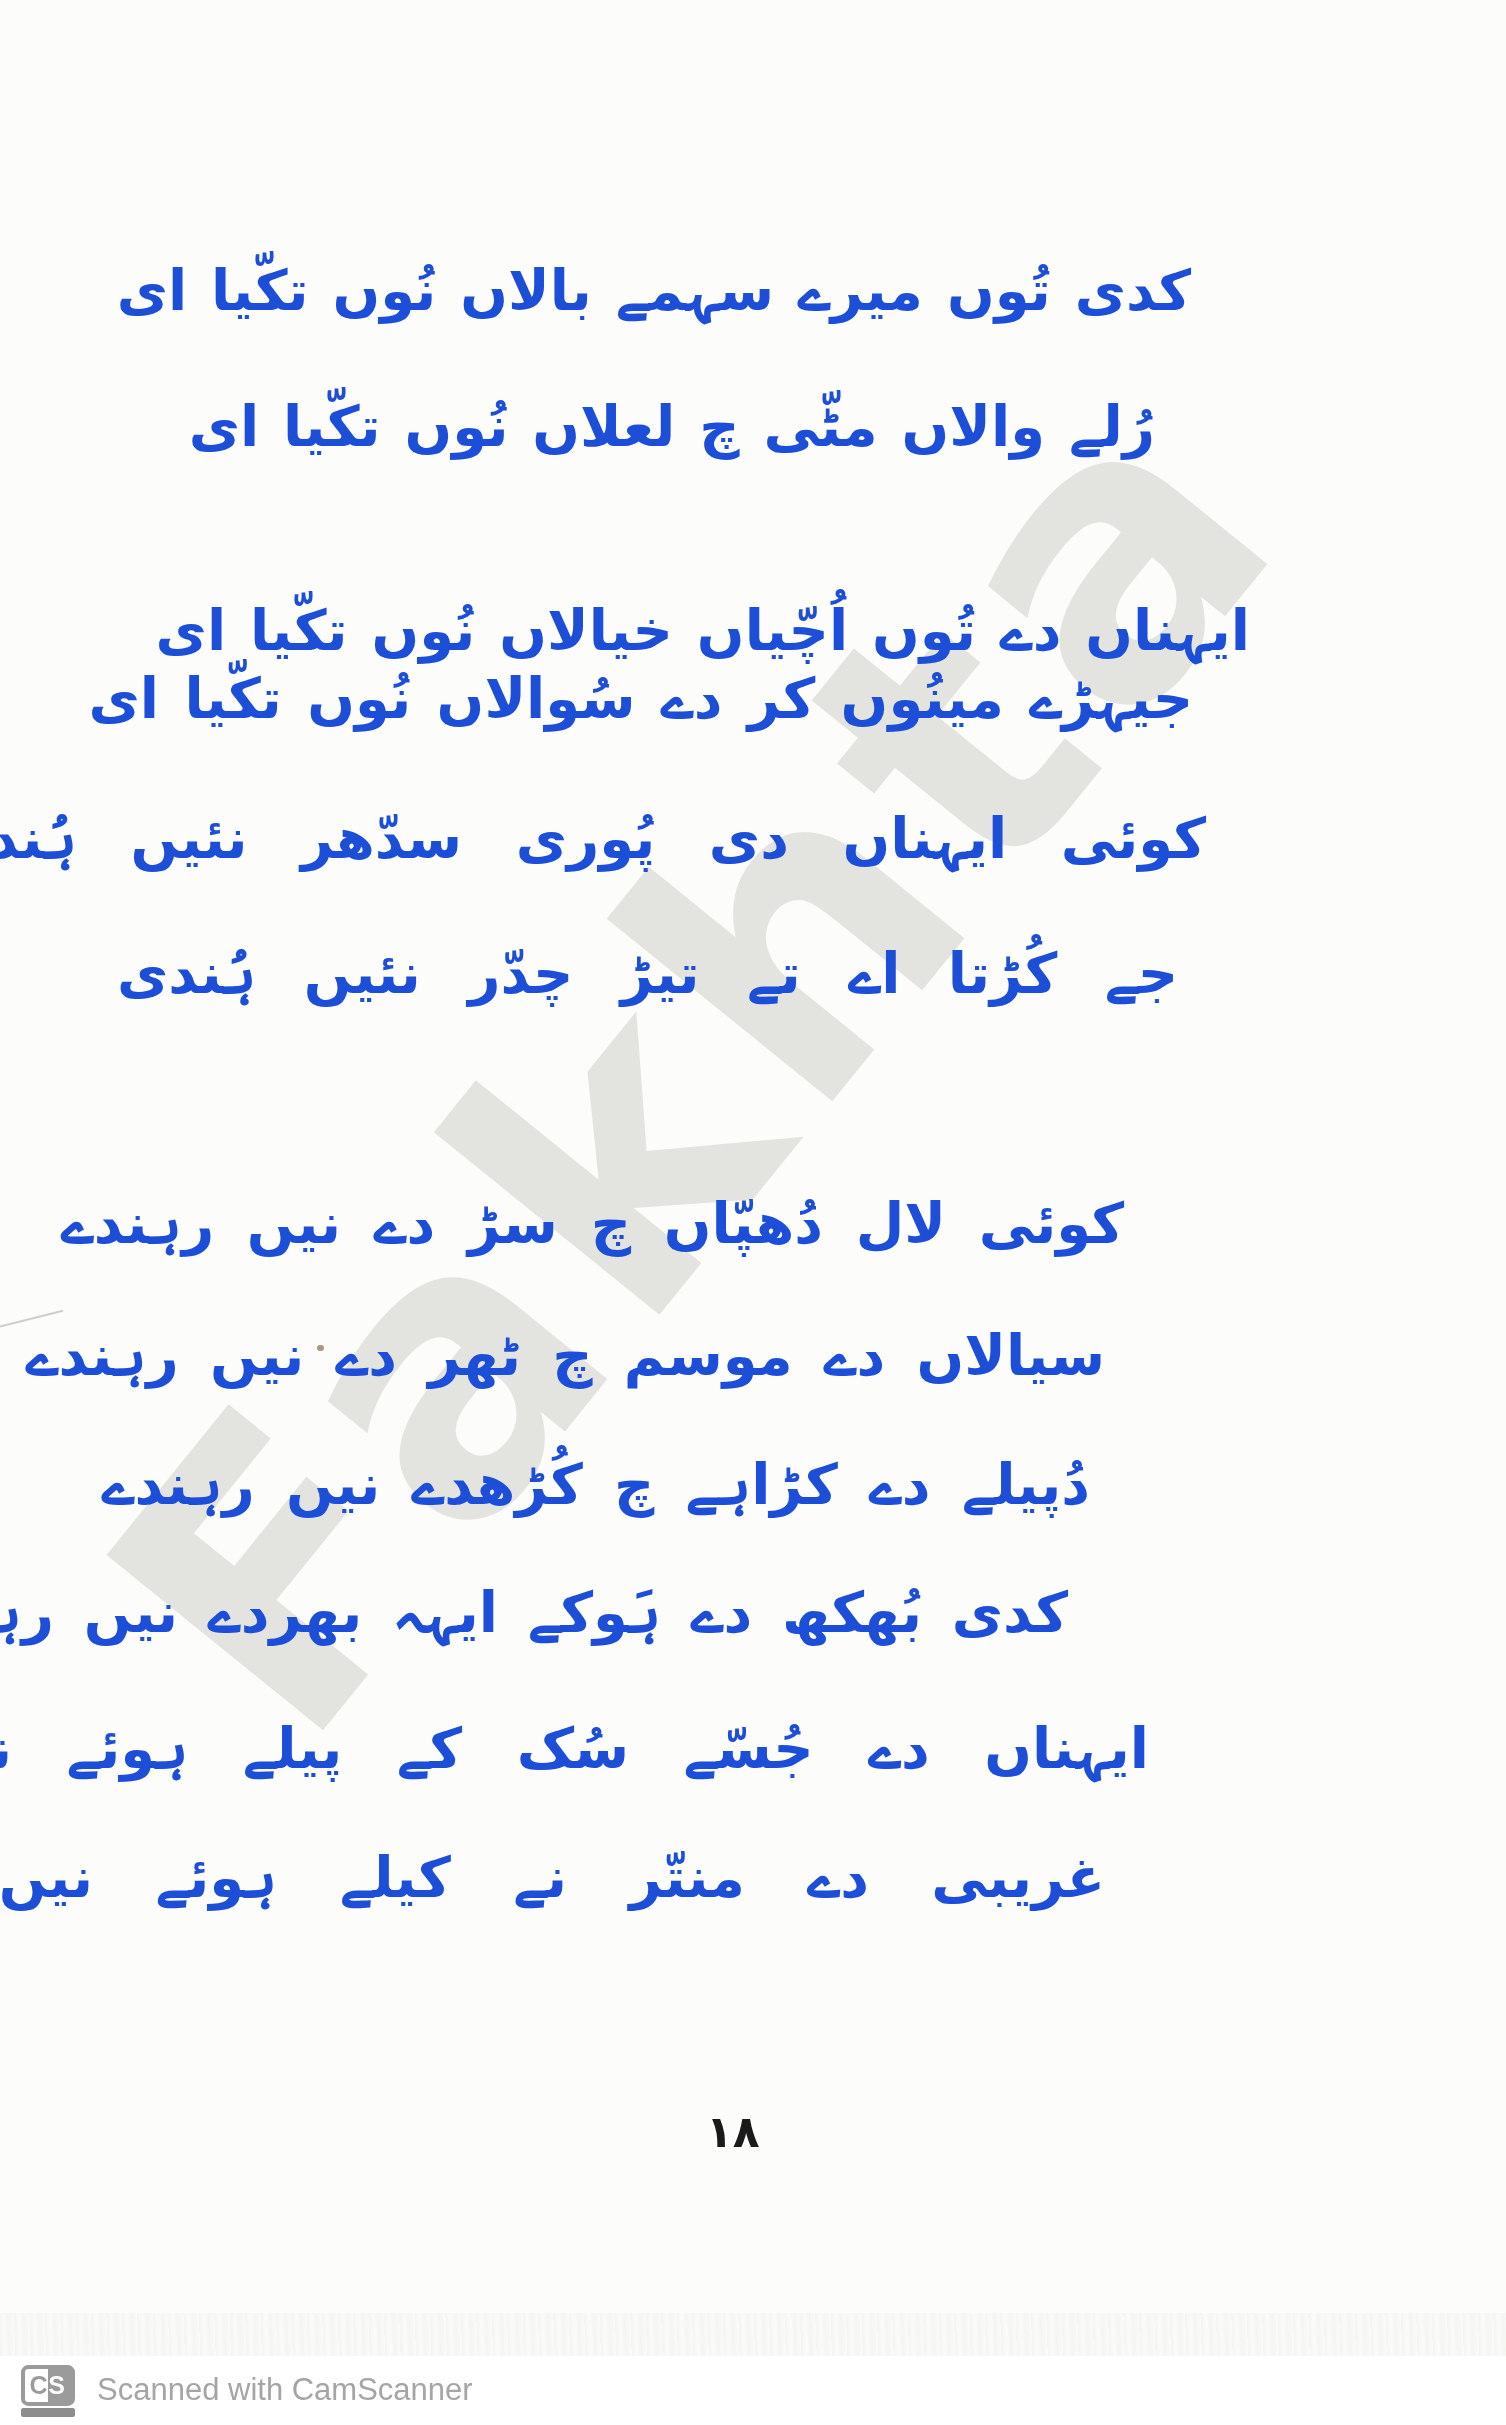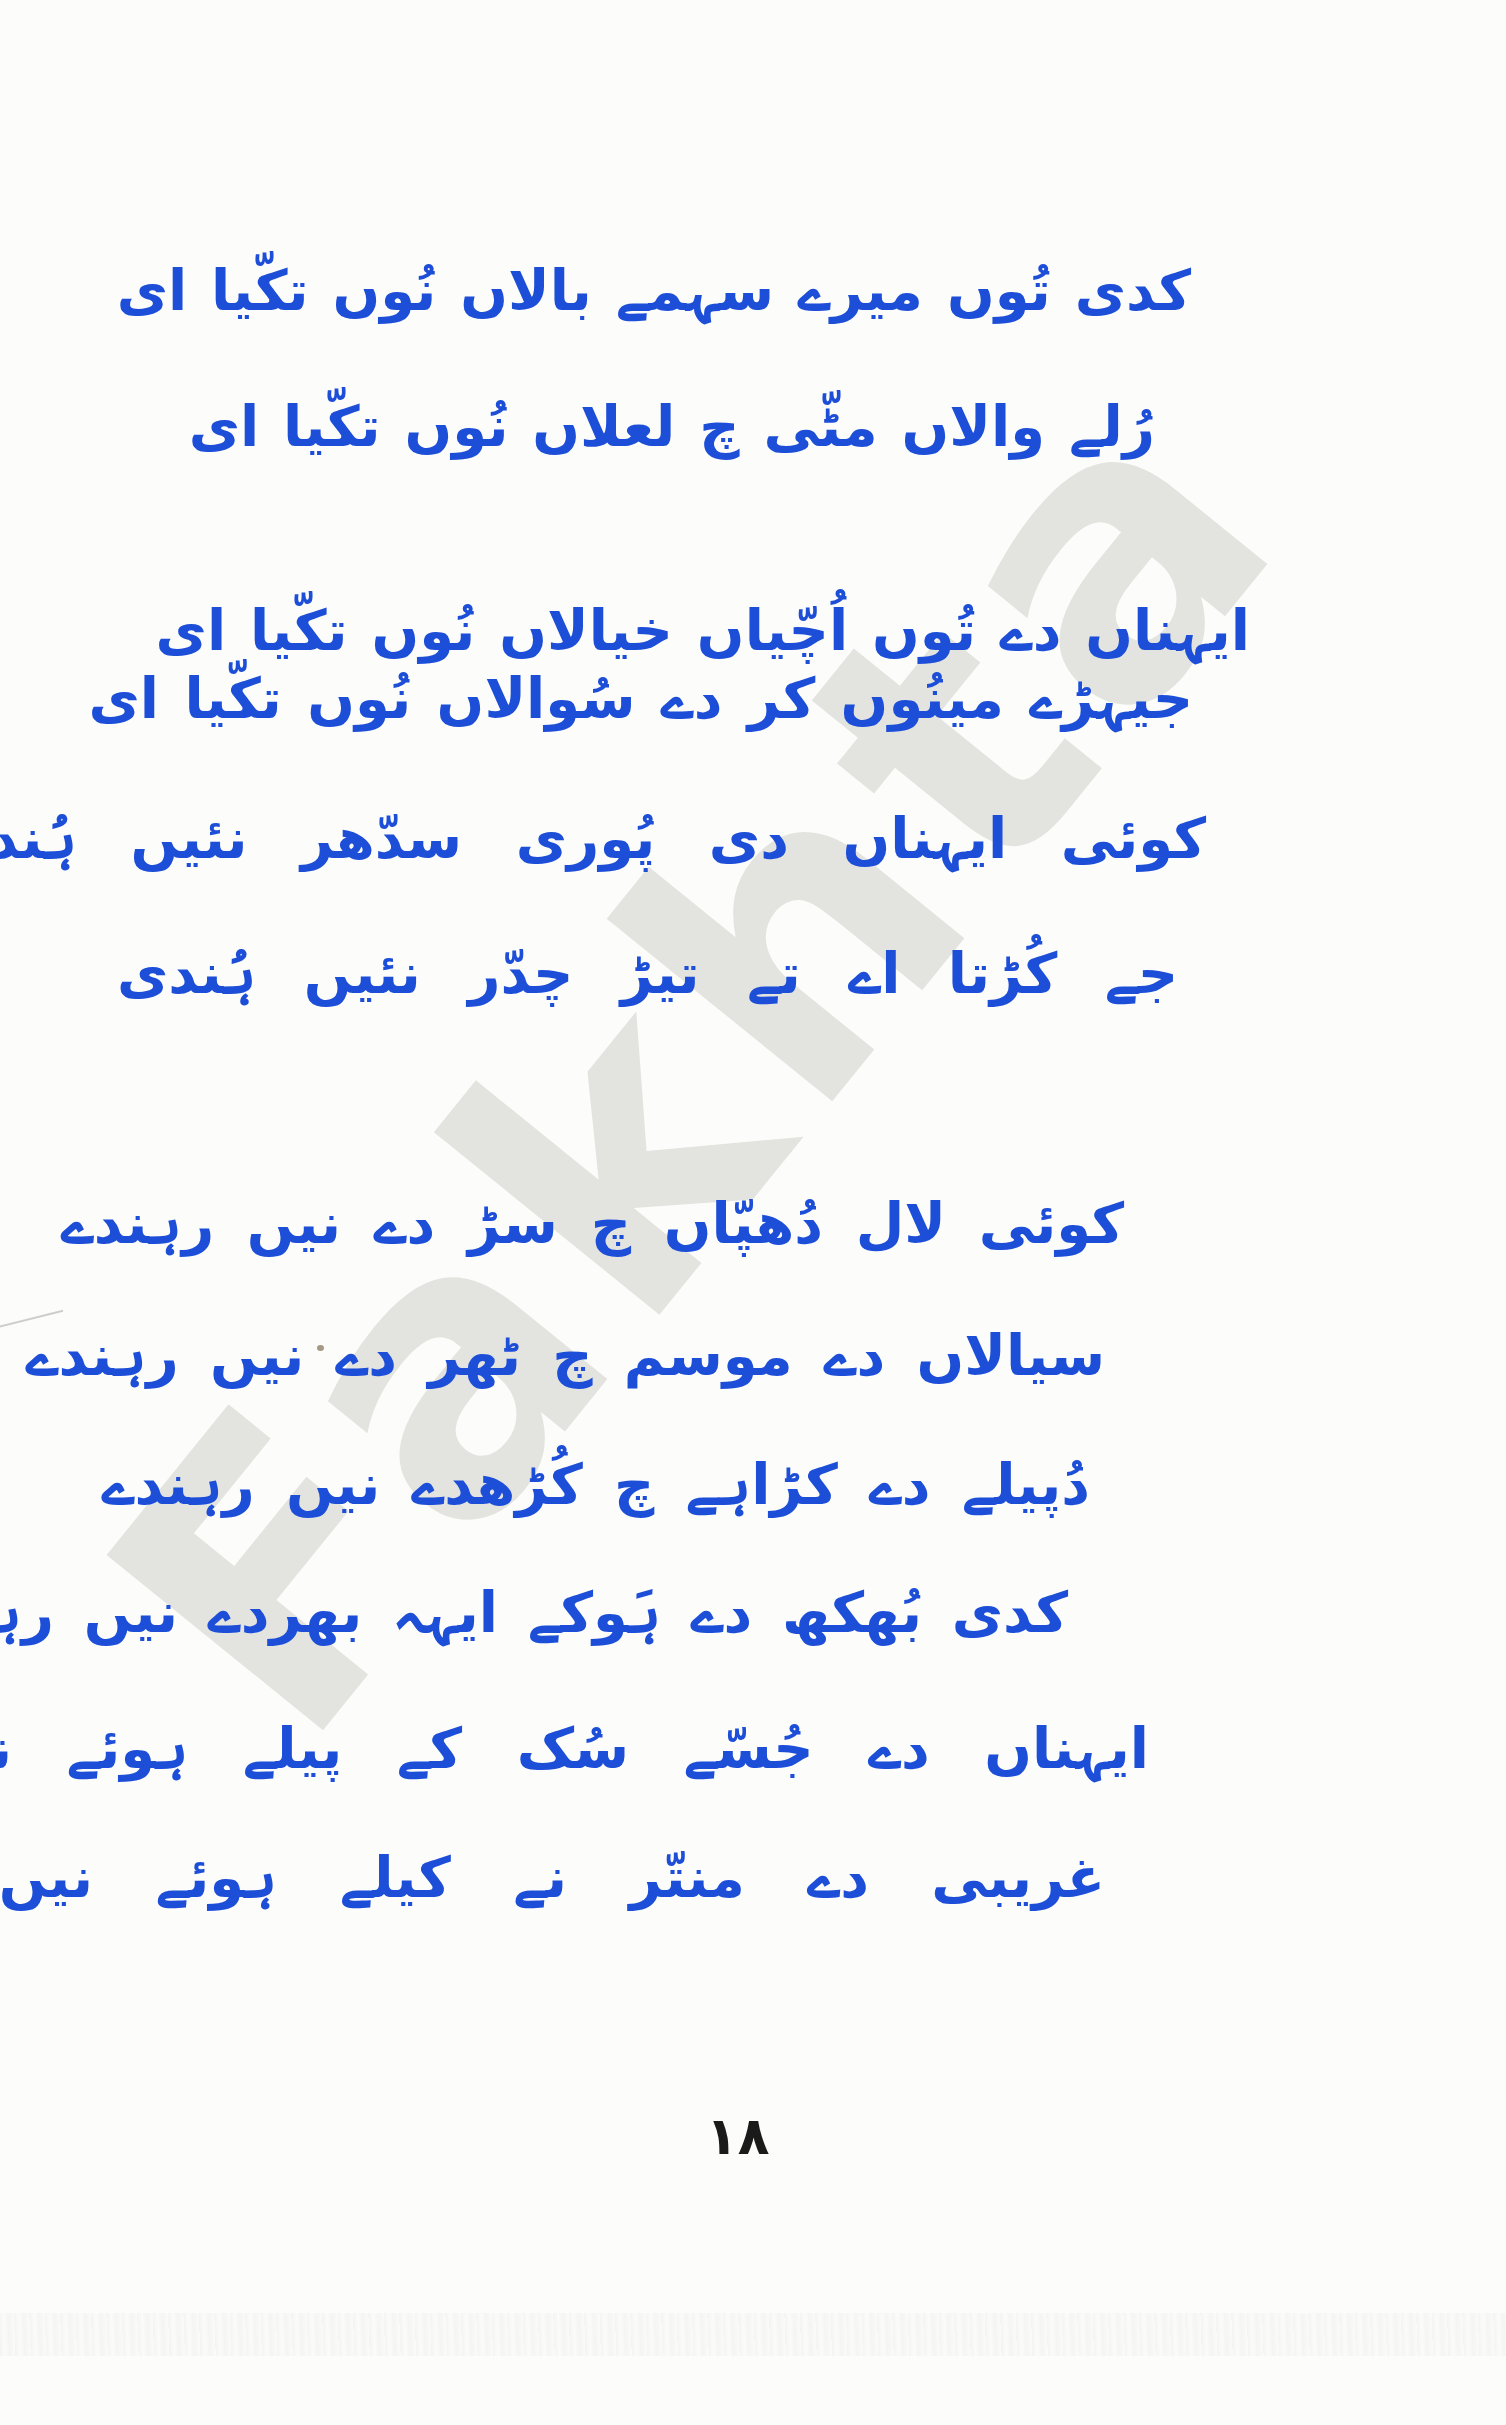--- a/index.html
+++ b/index.html
@@ -54,21 +54,21 @@
   .l8  { top: 1323px; right: 402px; word-spacing: 11.7px; margin-left: 46px; }
   .l9  { top: 1452px; right: 417px; word-spacing: 11.7px; }
   .l10 { top: 1580px; right: 439px; word-spacing: 10.3px; }
   .l11 { top: 1716px; right: 358px; word-spacing: 35px; }
   .l12 { top: 1845px; right: 402px; word-spacing: 43px; }
 
   .page-number {
     position: absolute;
     top: 2106px;
     left: 706px;
-    font-size: 52px;
+    font-size: 44px;
     font-weight: 700;
     color: #1a1a1a;
     z-index: 2;
     font-family: "DejaVu Sans", sans-serif;
   }
 
   
   .scan-noise {
     position: absolute;
     left: 0;
@@ -174,15 +174,24 @@
     <div class="line l11">ایہناں دے جُسّے سُک کے پیلے ہوئے نیں</div>
     <div class="line l12">غریبی دے منتّر نے کیلے ہوئے نیں</div>
   </div>
 
   <div class="page-number">۱۸</div>
 
   <div class="scan-speck"></div>
   <div class="scan-hairline"></div>
   <div class="scan-noise"></div>
 
+  <div class="footer">
+    <div class="cs-logo">
+      <div class="cs-box">
+        <span class="cs-letters">CS</span>
+      </div>
+      <div class="cs-base"></div>
+    </div>
+    <span class="footer-text">Scanned with CamScanner</span>
+  </div>
 
 </div>
 
 
 </body></html>

